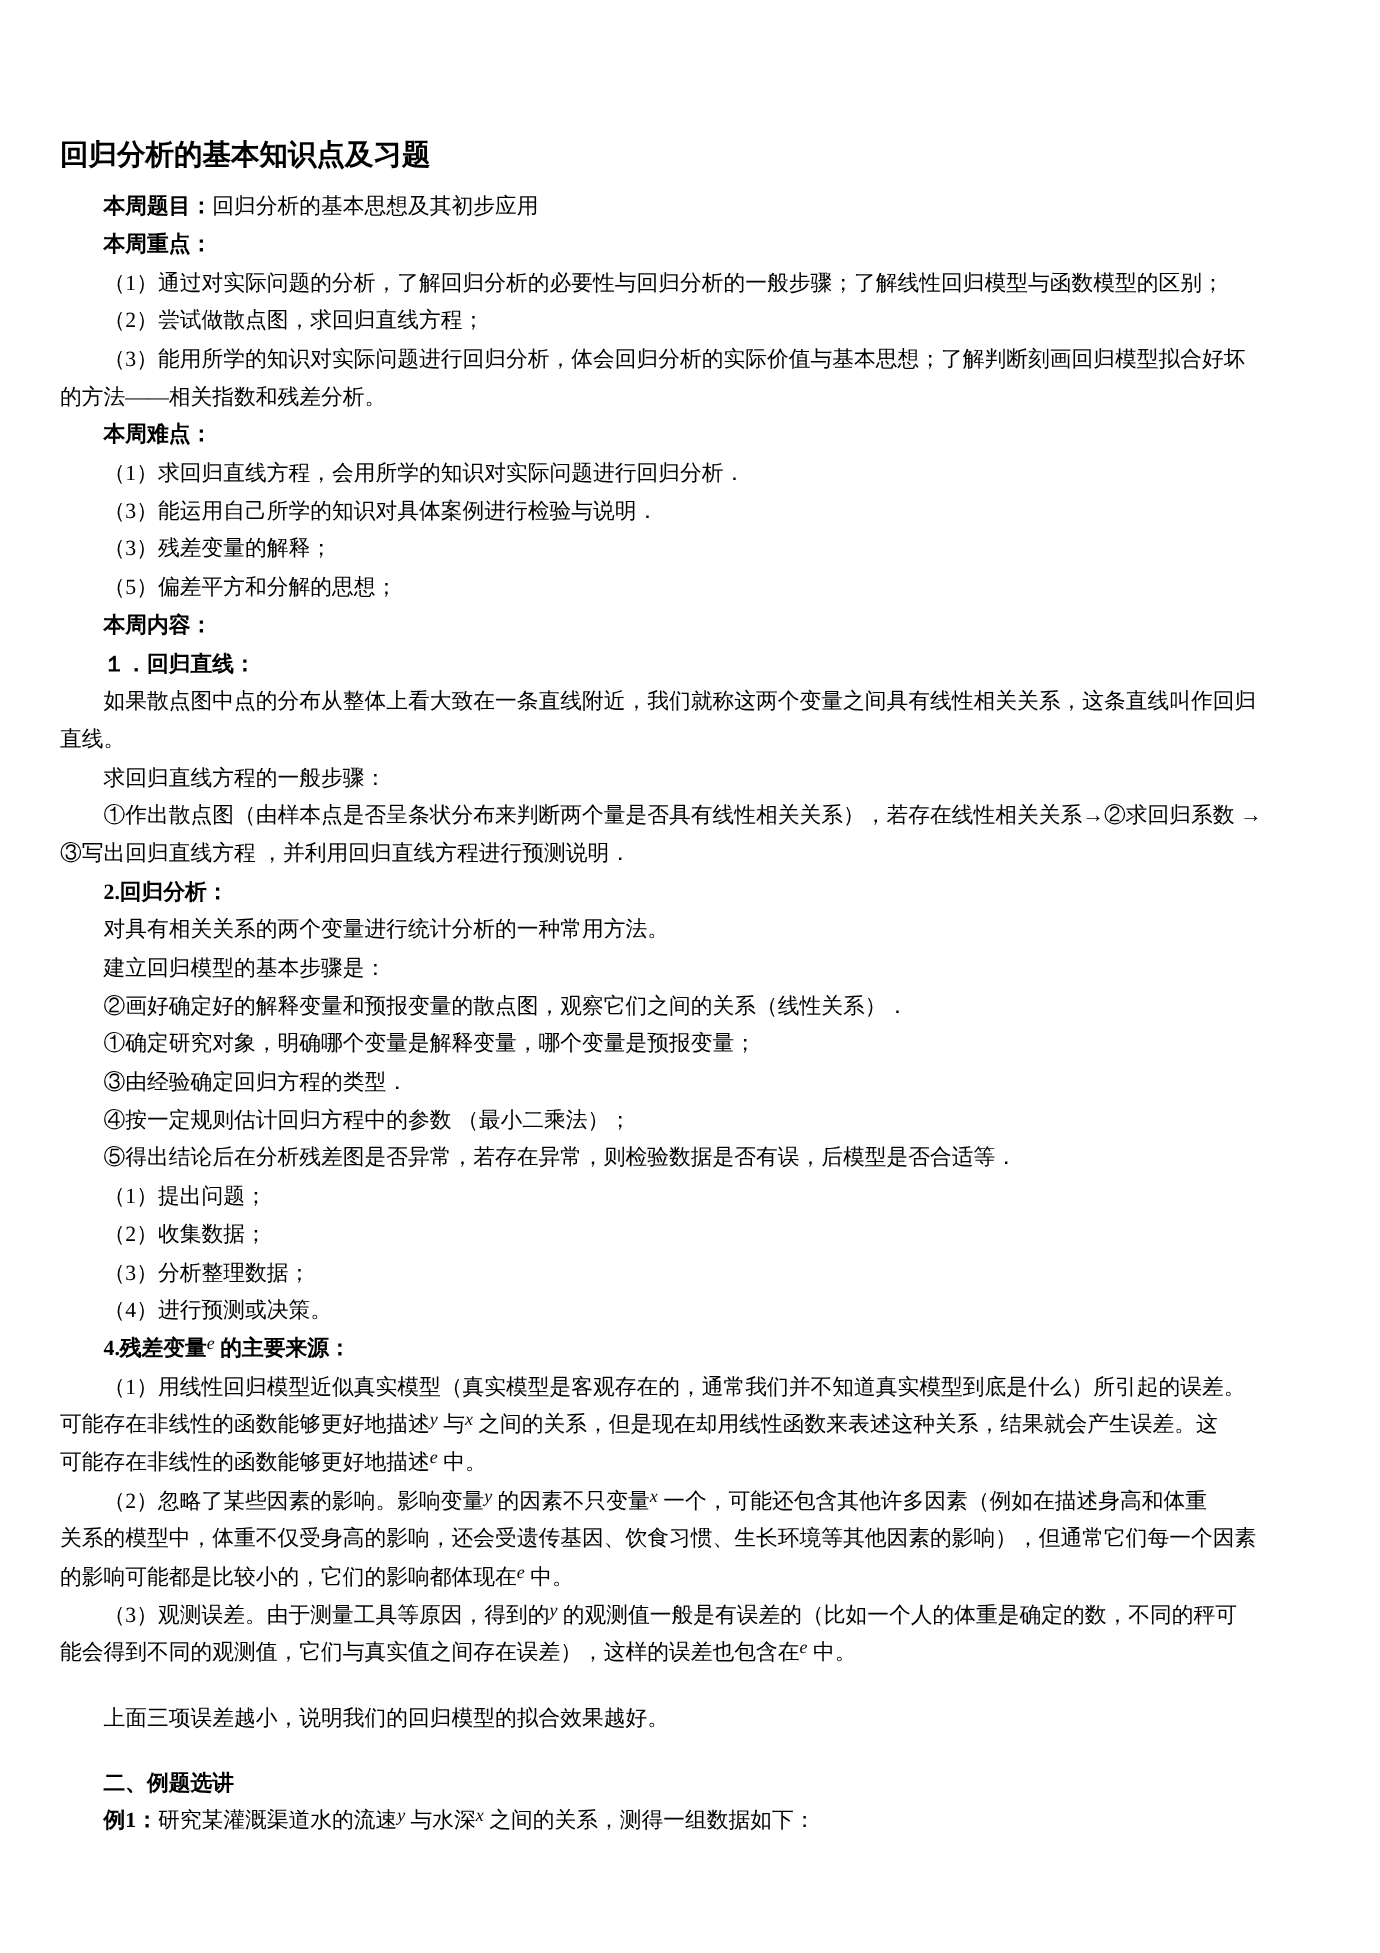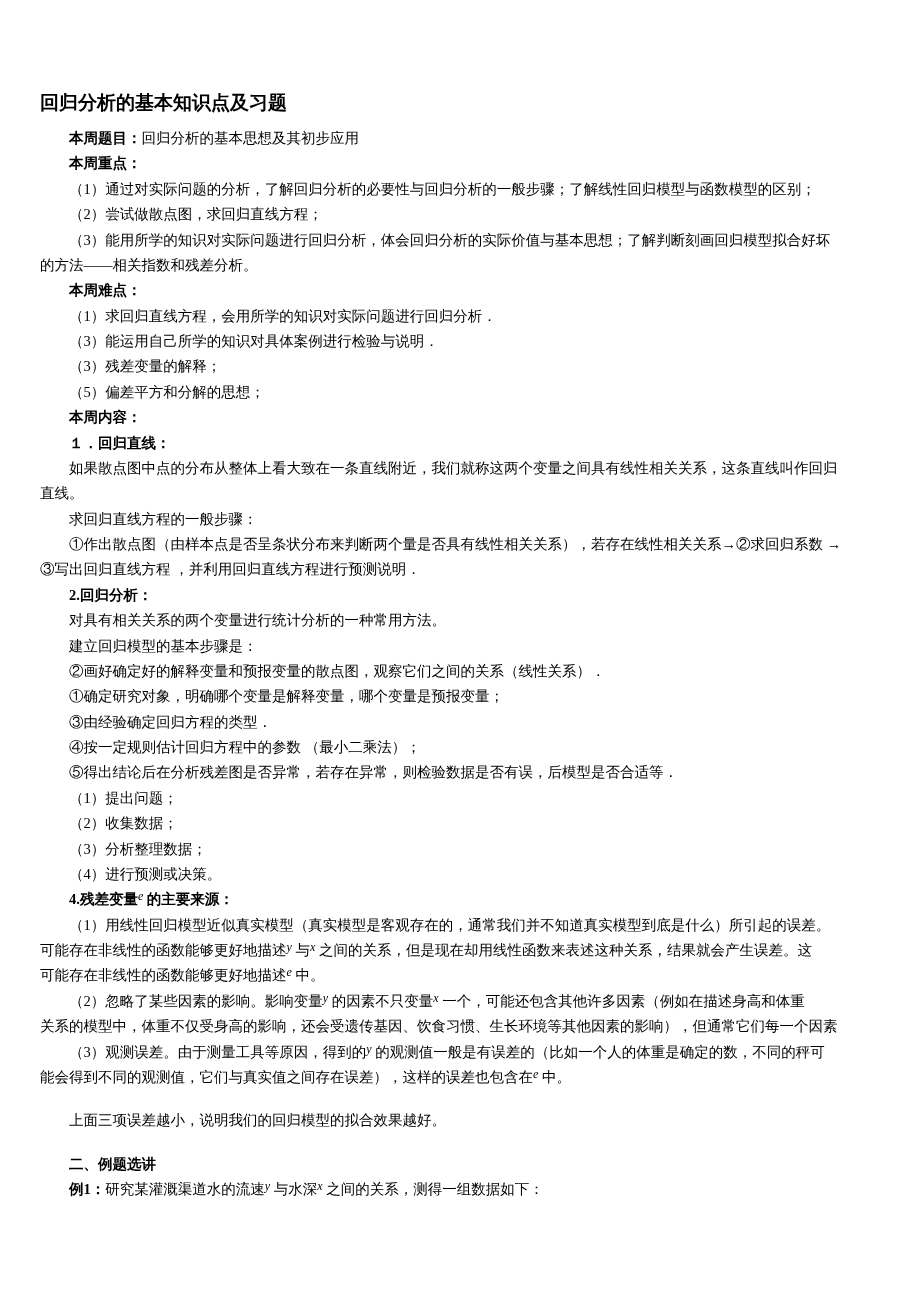--- a/index.html
+++ b/index.html
@@ -96,20 +96,23 @@
     <span>可能存在非线性的函数能够更好地描述</span><span class="sup">y</span><span>  与</span><span class="sup">x</span><span>  之间的关系，但是现在却用线性函数来表述这种关系，结果就会产生误差。这</span>
   </p>
   <p class="line no-indent">
     <span>可能存在非线性的函数能够更好地描述</span><span class="sup">e</span><span>  中。</span>
   </p>
 
   <p class="line">
     <span>（2）忽略了某些因素的影响。影响变量</span><span class="sup">y</span><span>  的因素不只变量</span><span class="sup">x</span><span>  一个，可能还包含其他许多因素（例如在描述身高和体重</span>
   </p>
   <p class="line no-indent">关系的模型中，体重不仅受身高的影响，还会受遗传基因、饮食习惯、生长环境等其他因素的影响），但通常它们每一个因素</p>
+  <p class="line no-indent">
+    <span>的影响可能都是比较小的，它们的影响都体现在</span><span class="sup">e</span><span>  中。</span>
+  </p>
 
   <p class="line">
     <span>（3）观测误差。由于测量工具等原因，得到的</span><span class="sup">y</span><span>  的观测值一般是有误差的（比如一个人的体重是确定的数，不同的秤可</span>
   </p>
   <p class="line no-indent">
     <span>能会得到不同的观测值，它们与真实值之间存在误差），这样的误差也包含在</span><span class="sup">e</span><span>  中。</span>
   </p>
 
   <div class="spacer"></div>
   <p class="line">上面三项误差越小，说明我们的回归模型的拟合效果越好。</p>

